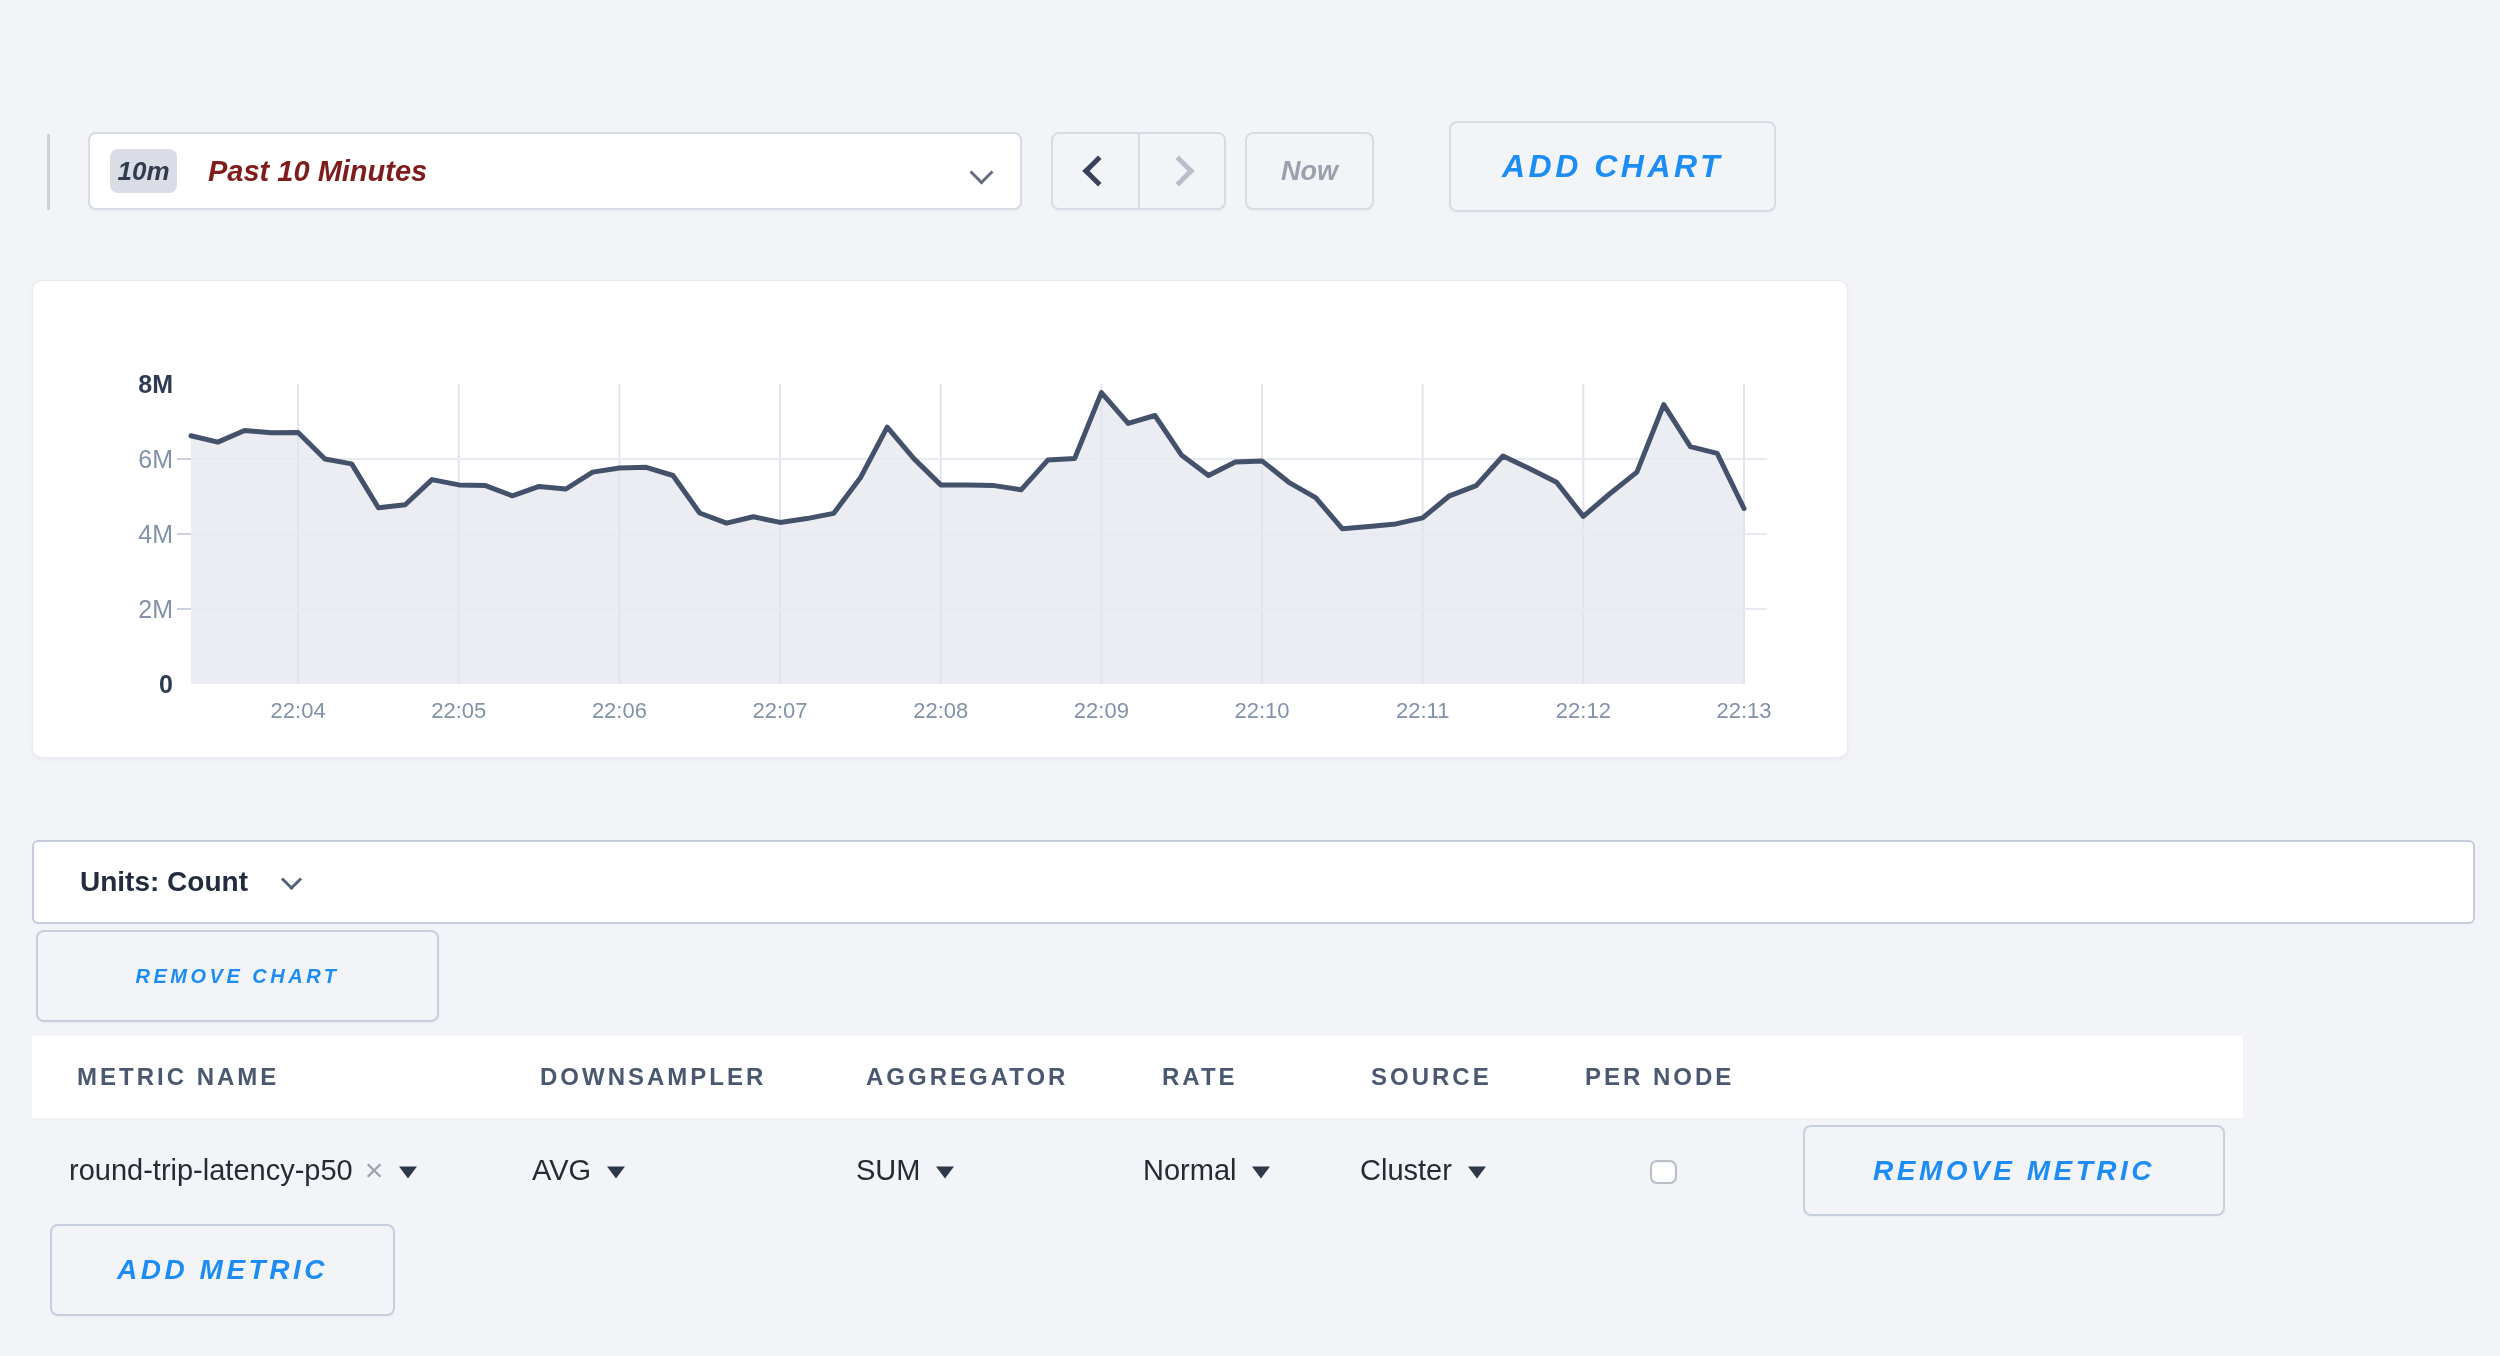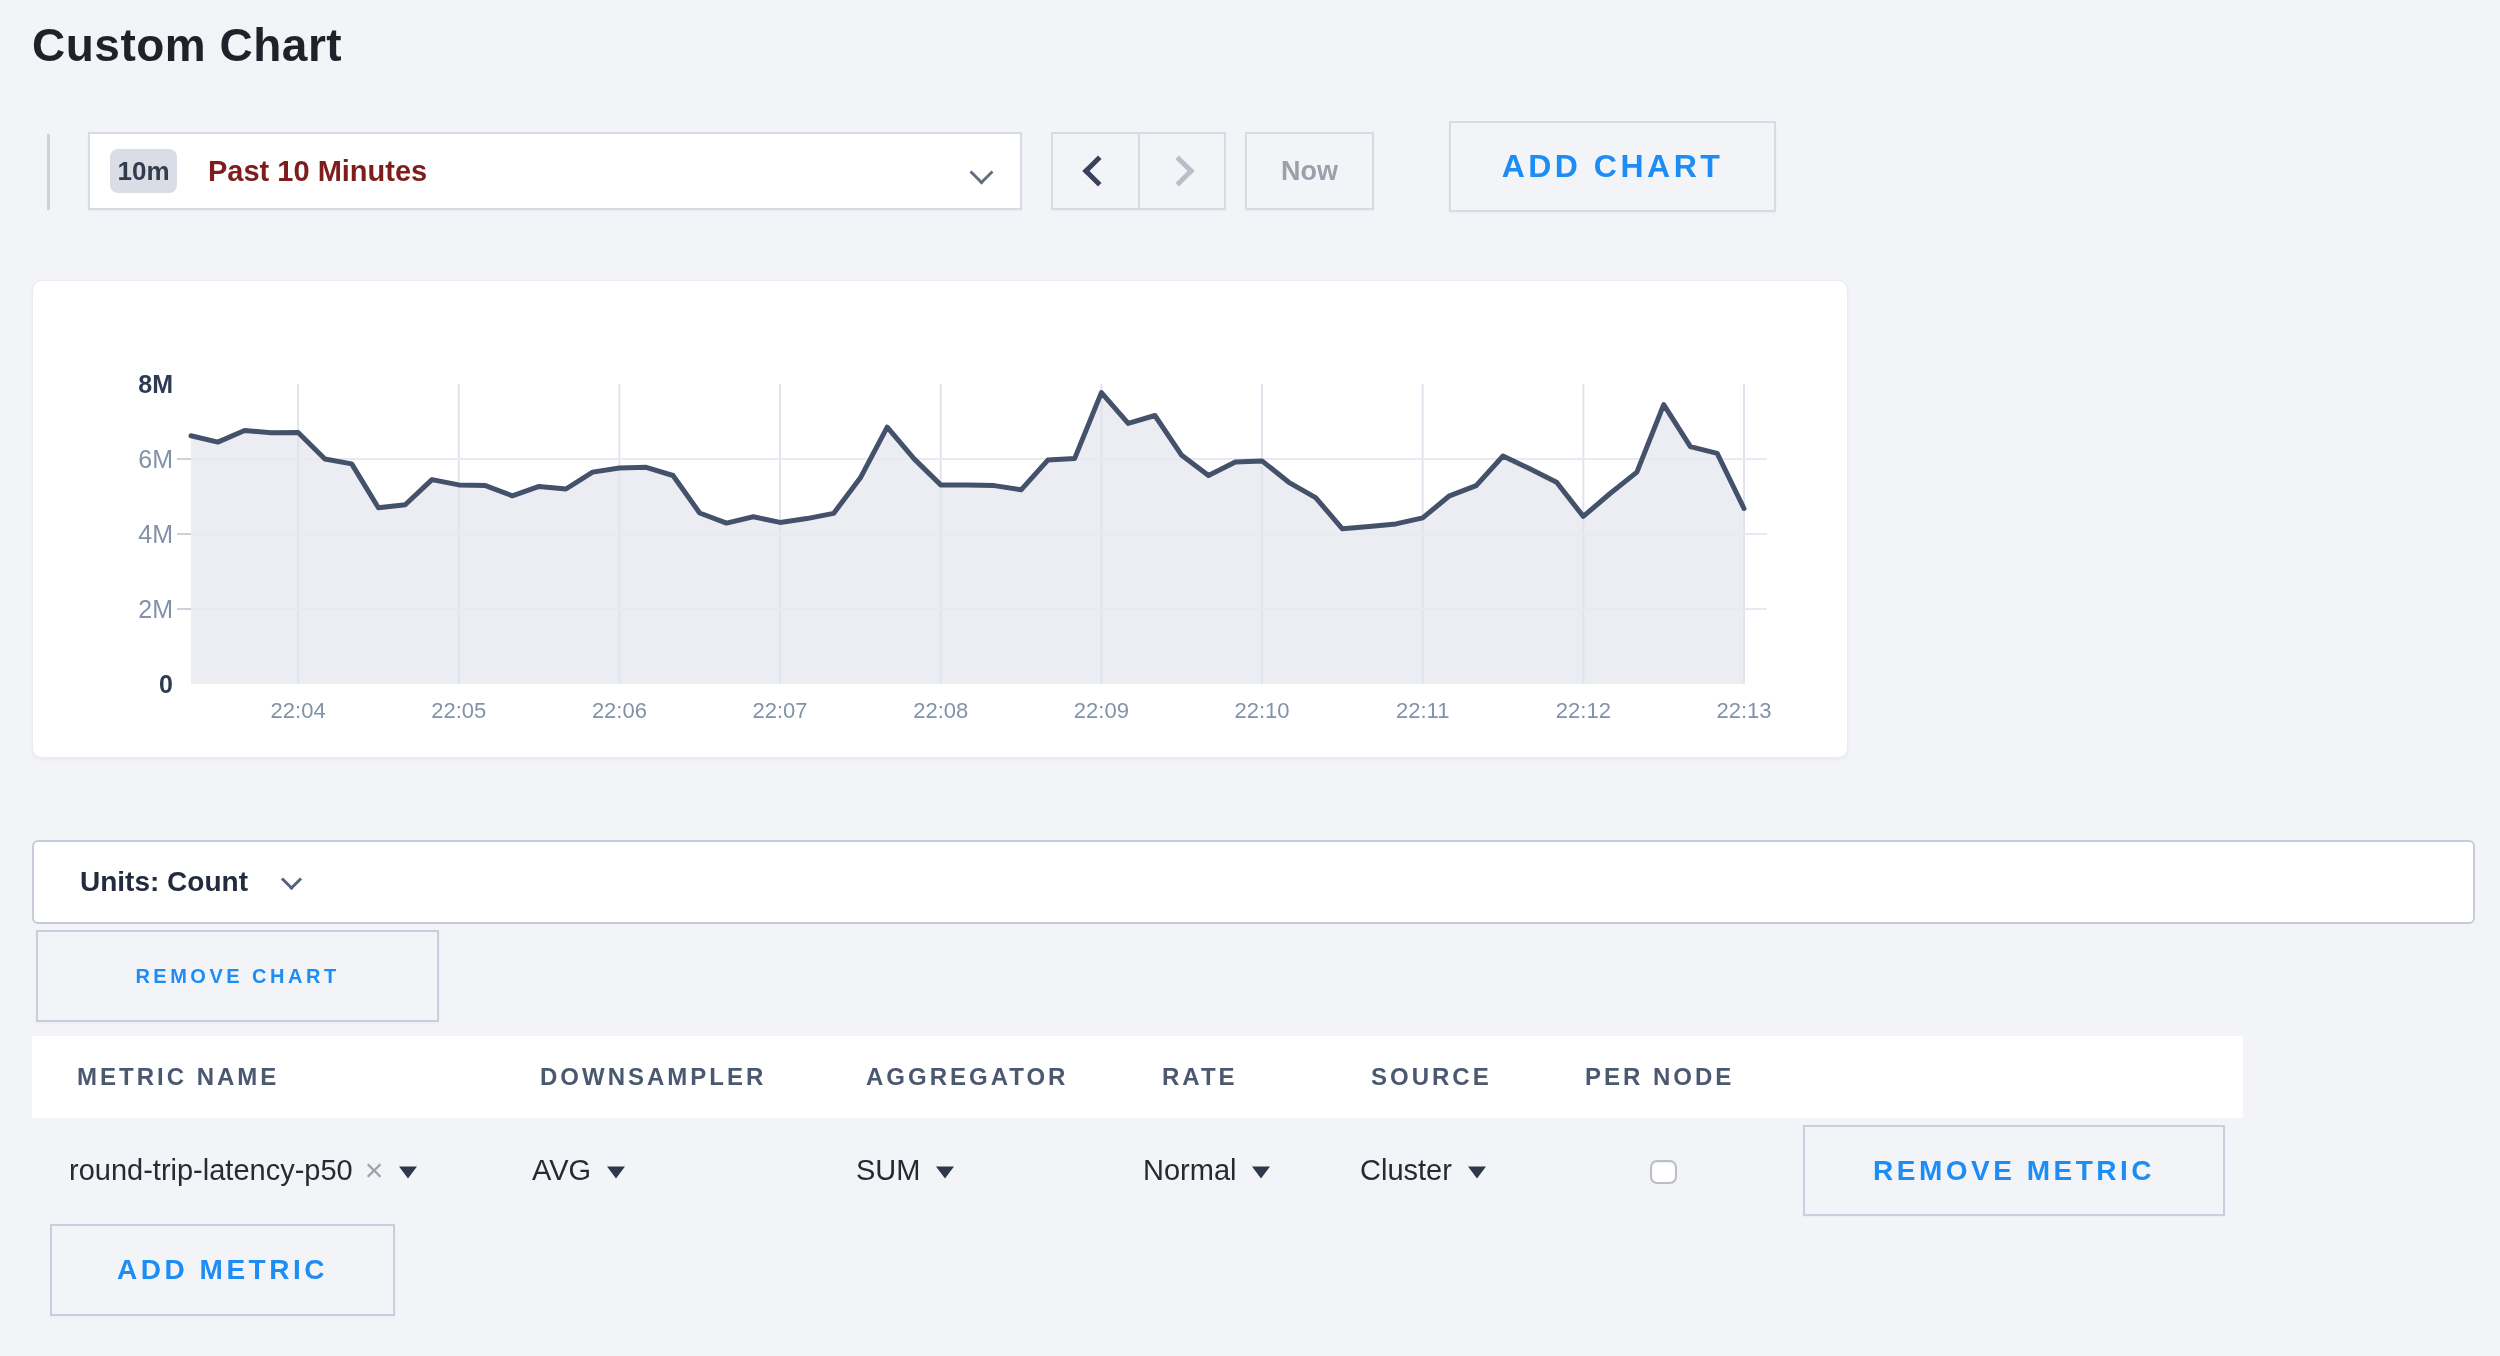--- a/index.html
+++ b/index.html
@@ -5,22 +5,22 @@
   html,body{margin:0;padding:0;}
   #page{position:relative;width:2500px;height:1356px;background:#f3f4f8;
         font-family:"Liberation Sans",sans-serif;overflow:hidden;color:#262b33;}
   .abs{position:absolute;}
 
   
   #page-title{left:32px;top:18px;font-size:46px;font-weight:600;color:#1e232b;letter-spacing:.5px;}
 
   
   #edge-line{left:47px;top:134px;width:3px;height:76px;background:#cdd1da;}
-  .boxed{background:transparent;border:2px solid #d7dbe3;border-radius:0;box-sizing:border-box;
-         box-shadow:0 1px 2px rgba(60,70,100,.05);}
+  .boxed{background:transparent;border:2px solid #d7dbe3;border-radius:8px;box-sizing:border-box;
+         box-shadow:0 1px 2px rgba(60,70,100,.05);font-style:italic;}
   #time-select{left:88px;top:132px;width:934px;height:78px;background:#fff;display:flex;align-items:center;
                padding-left:20px;cursor:pointer;}
   #time-badge{background:#dadde6;border-radius:8px;width:67px;height:44px;display:flex;align-items:center;
               justify-content:center;font-size:26px;font-weight:700;color:#333c4f;}
   #time-label{margin-left:31px;font-size:29px;font-weight:700;color:#7f1d1d;}
   .chev{display:inline-block;border-style:solid;border-color:currentColor;border-width:0 0 3px 3px;}
   #time-chevron{position:absolute;right:30px;top:30px;width:14px;height:14px;color:#646e80;
                 transform:rotate(-45deg);}
   #nav-group{left:1051px;top:132px;width:175px;height:78px;display:flex;}
   .nav-half{flex:1;display:flex;align-items:center;justify-content:center;cursor:pointer;}
@@ -66,21 +66,20 @@
   #per-node-checkbox{left:1650px;top:1160px;width:27px;height:24px;background:#fff;border:2px solid #b9bec7;
                      border-radius:7px;box-sizing:border-box;box-shadow:inset 0 1px 2px rgba(0,0,0,.08);cursor:pointer;}
   #remove-metric-btn{left:1803px;top:1125px;width:422px;height:91px;font-size:28px;border-color:#c8cfdd;}
   #add-metric-btn{left:50px;top:1224px;width:345px;height:92px;font-size:28px;border-color:#c7cedd;}
 </style>
 </head>
 <body>
 
 <div id="page">
 
-  <div class="abs" id="page-title">Custom Chart</div>
 
   <div class="abs" id="edge-line"></div>
 
   <div class="abs boxed" id="time-select">
     <span id="time-badge">10m</span>
     <span id="time-label">Past 10 Minutes</span>
     <span class="chev" id="time-chevron"></span>
   </div>
 
   <div class="abs boxed" id="nav-group">

